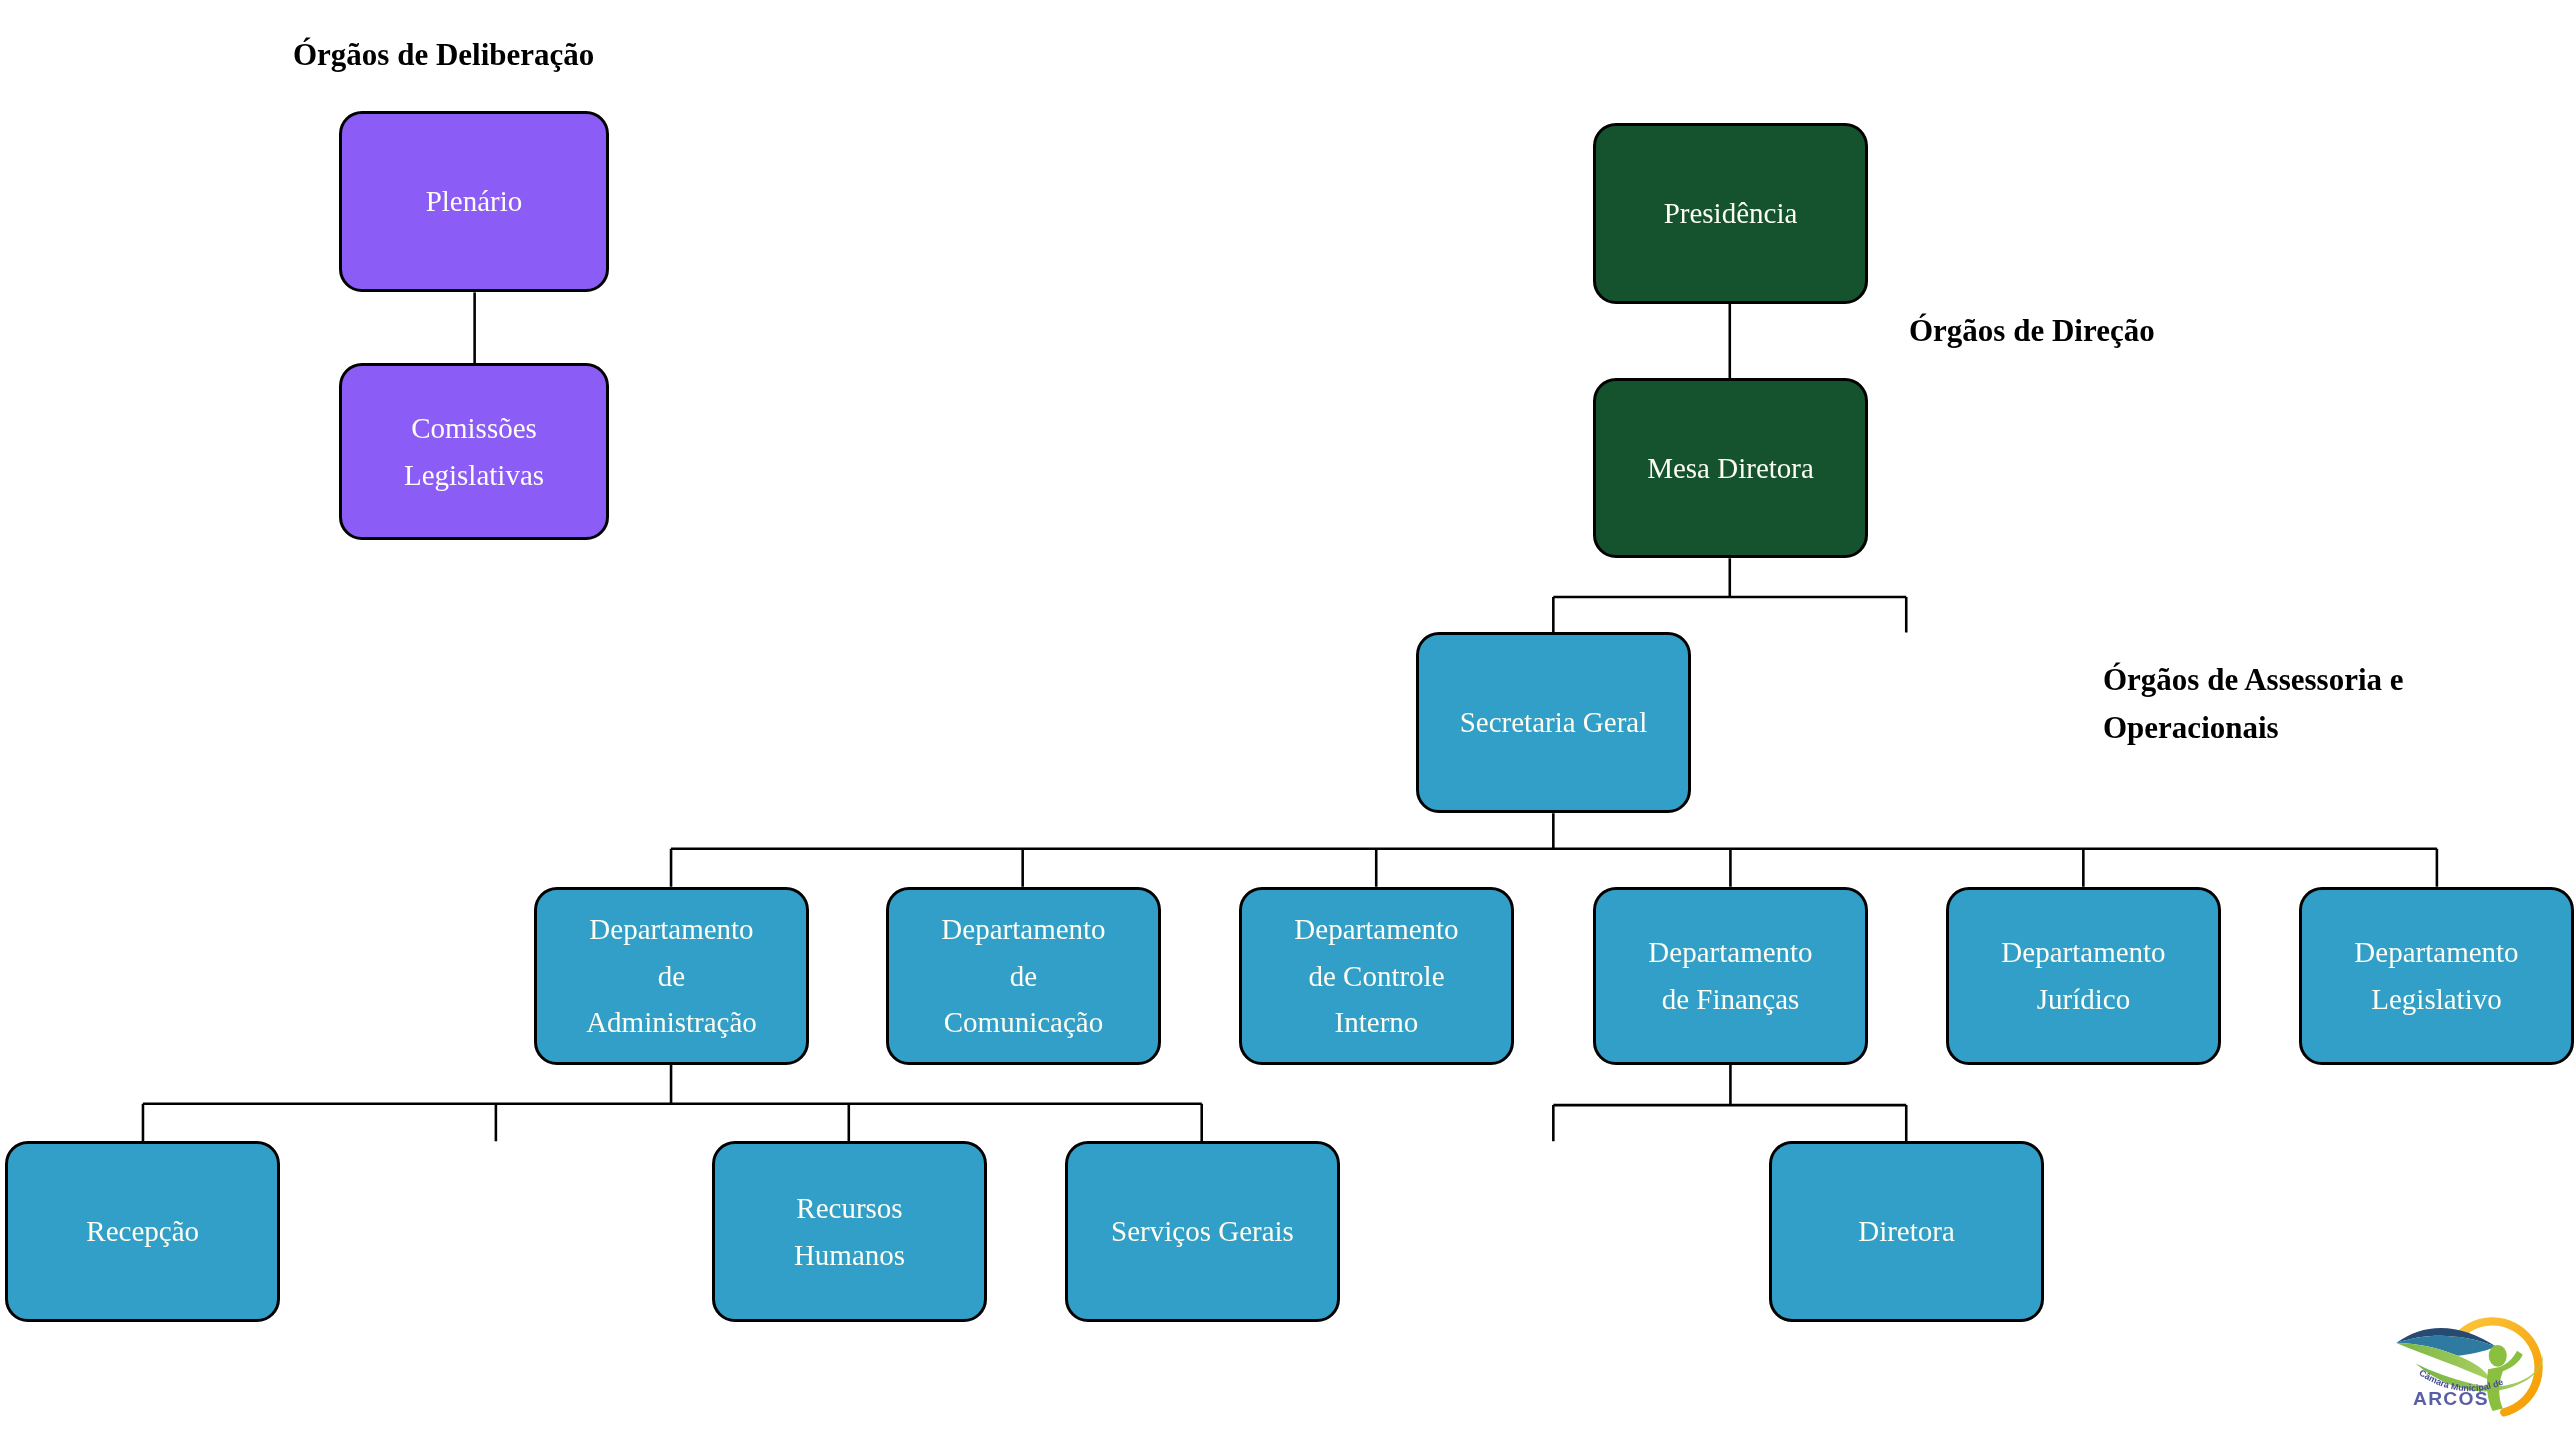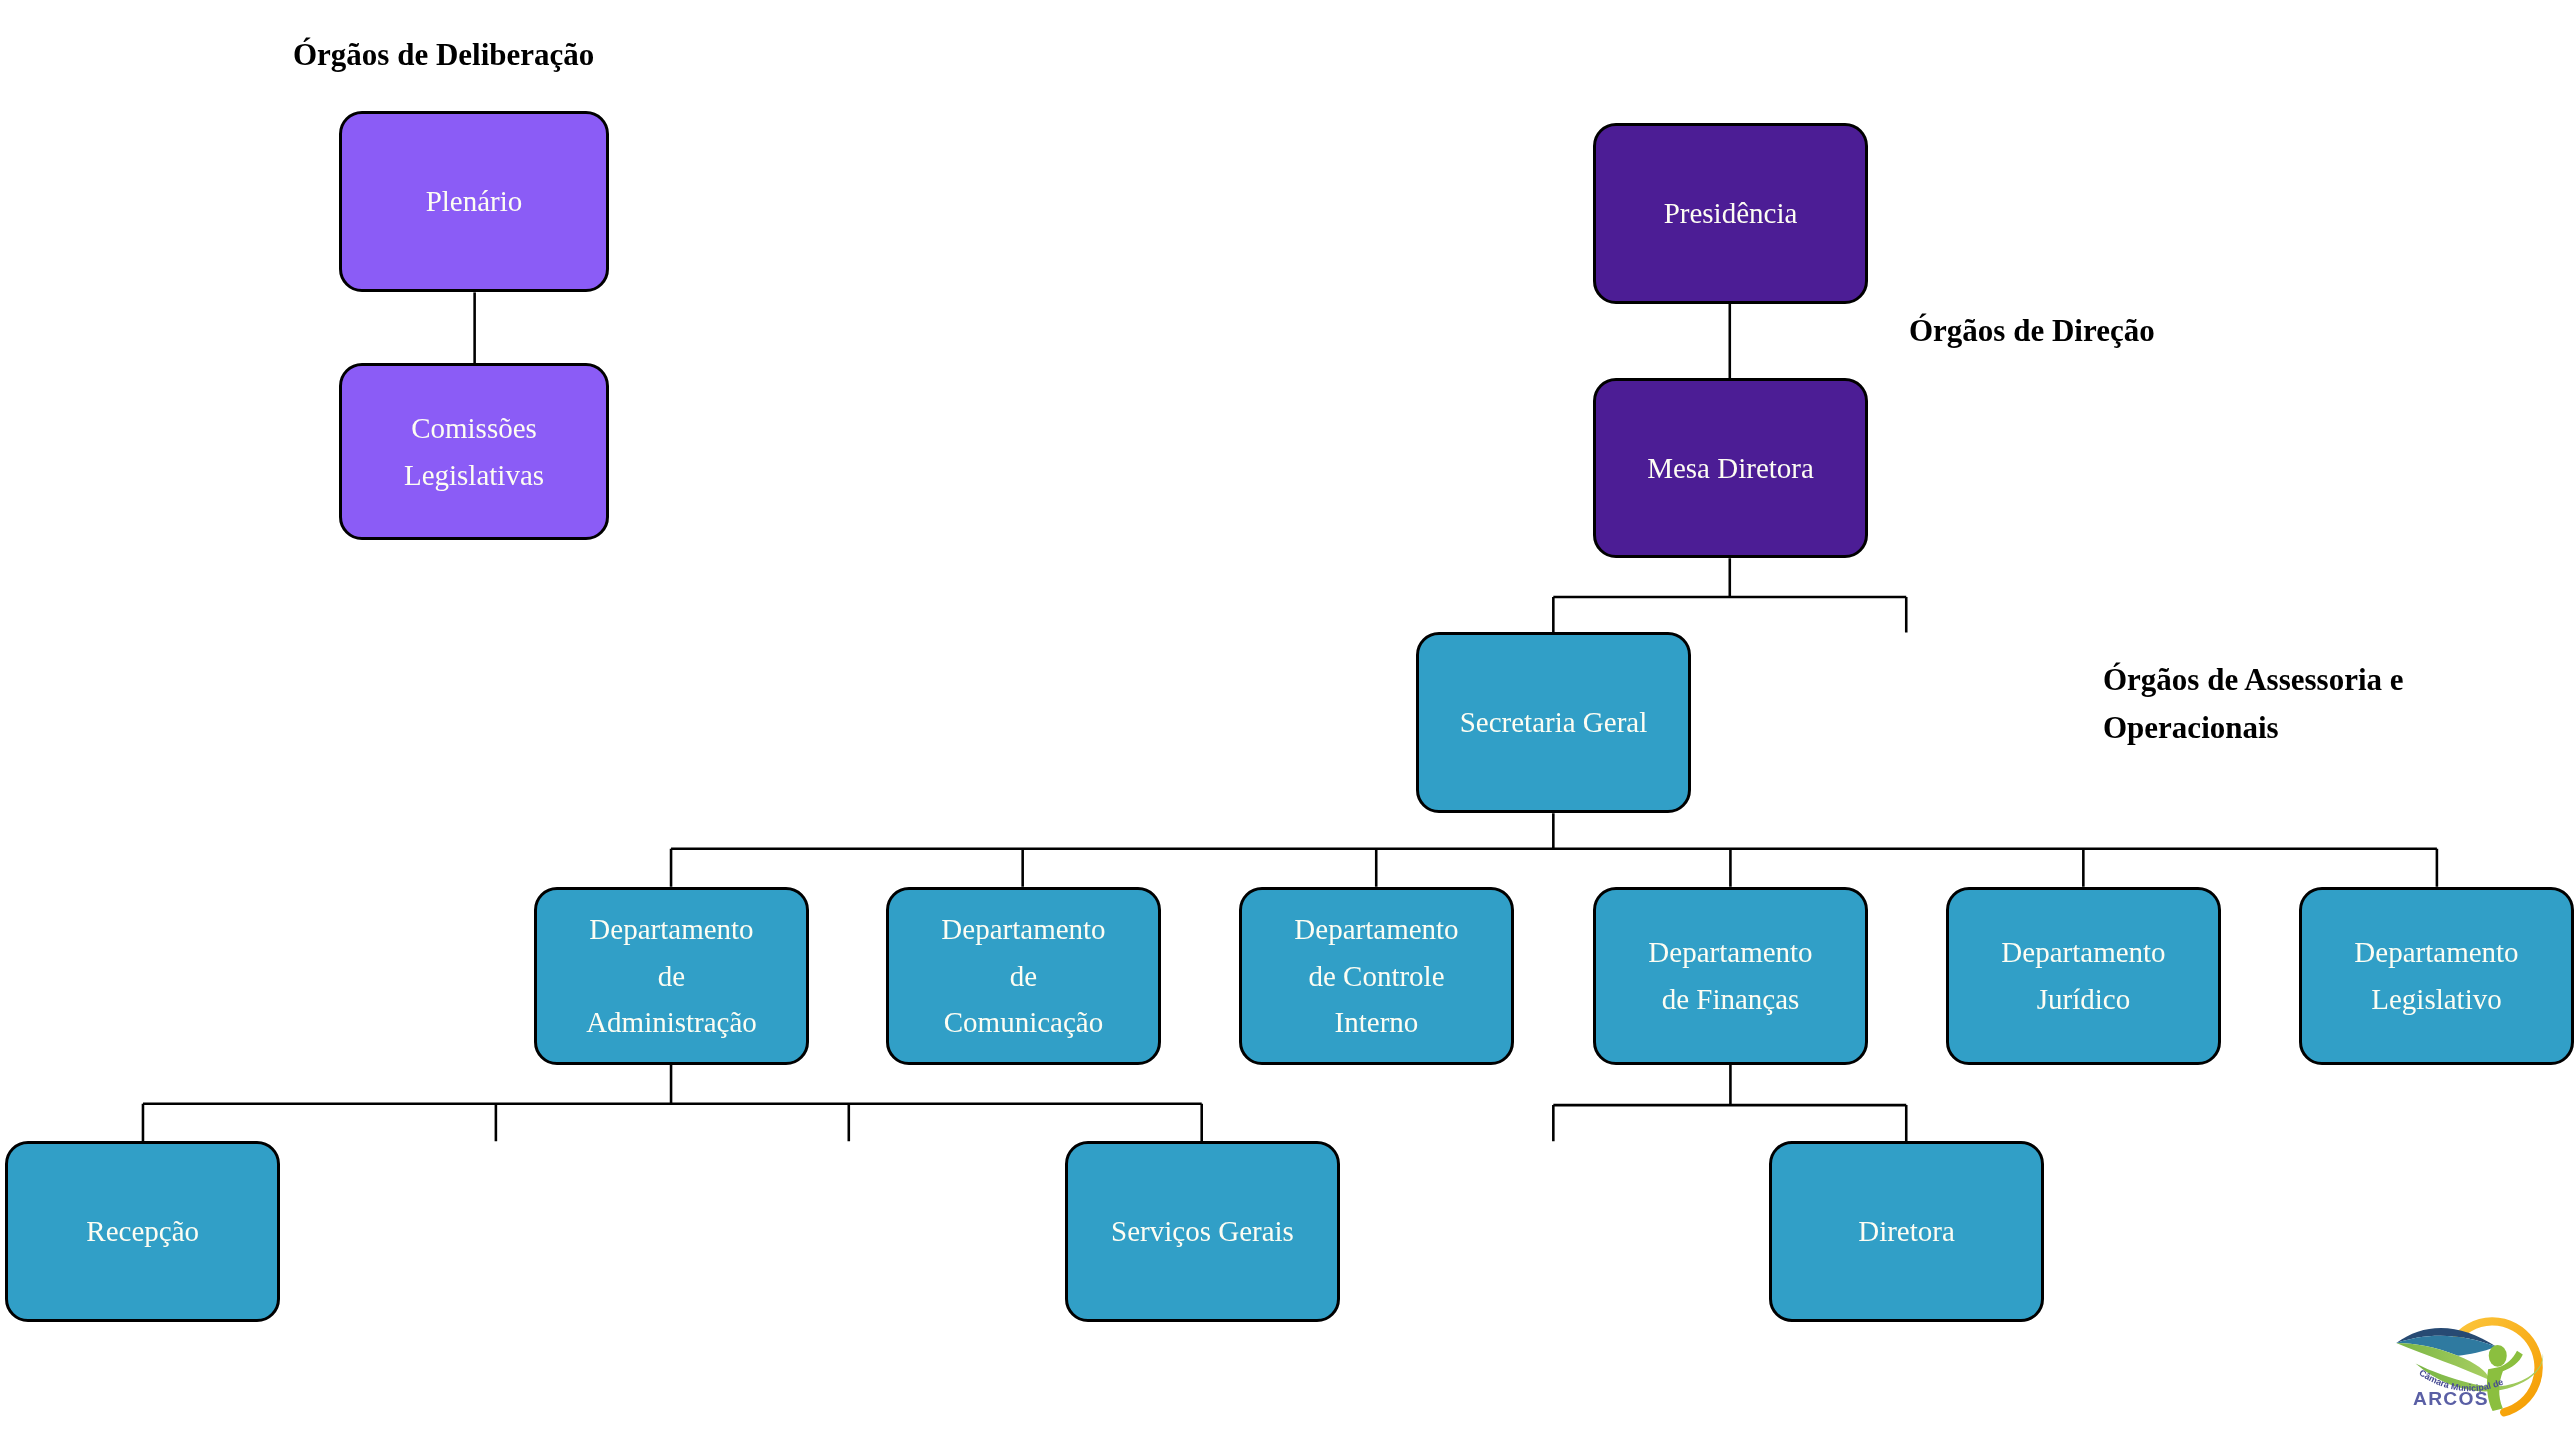--- a/index.html
+++ b/index.html
@@ -32,21 +32,21 @@
     text-align: center;
     border: 3.2px solid #000000;
     border-radius: 23px;
     color: #fdfdf3;
     font-size: 29px;
     line-height: 1.62;
     white-space: pre-line;
     padding: 5.2px 7.7px;
   }
   .green { background: #8b5cf6; }
-  .navy  { background: #4c1d95; }
+  .navy  { background: #14532d; }
   .teal  { background: #319fc7; }
   .section-label {
     position: absolute;
     color: #000000;
     font-weight: bold;
     font-size: 31px;
     line-height: 1.55;
     white-space: pre-line;
   }
   
@@ -116,20 +116,22 @@
   <div class="node teal n-dctl">Departamento
 de Controle
 Interno</div>
   <div class="node teal n-dfin">Departamento
 de Finanças</div>
   <div class="node teal n-djur">Departamento
 Jurídico</div>
   <div class="node teal n-dleg">Departamento
 Legislativo</div>
   <div class="node teal n-rec">Recepção</div>
+  <div class="node teal n-rh">Recursos
+Humanos</div>
   <div class="node teal n-sg">Serviços Gerais</div>
   <div class="node teal n-comp">Diretora</div>
 
   <svg class="logo" viewBox="0 0 260 190" xmlns="http://www.w3.org/2000/svg">
     <defs>
       <linearGradient id="gold" x1="0" y1="0" x2="1" y2="1">
         <stop offset="0" stop-color="#fcc63d"></stop>
         <stop offset="1" stop-color="#f59c00"></stop>
       </linearGradient>
       <linearGradient id="grn" x1="0" y1="0" x2="1" y2="0">

